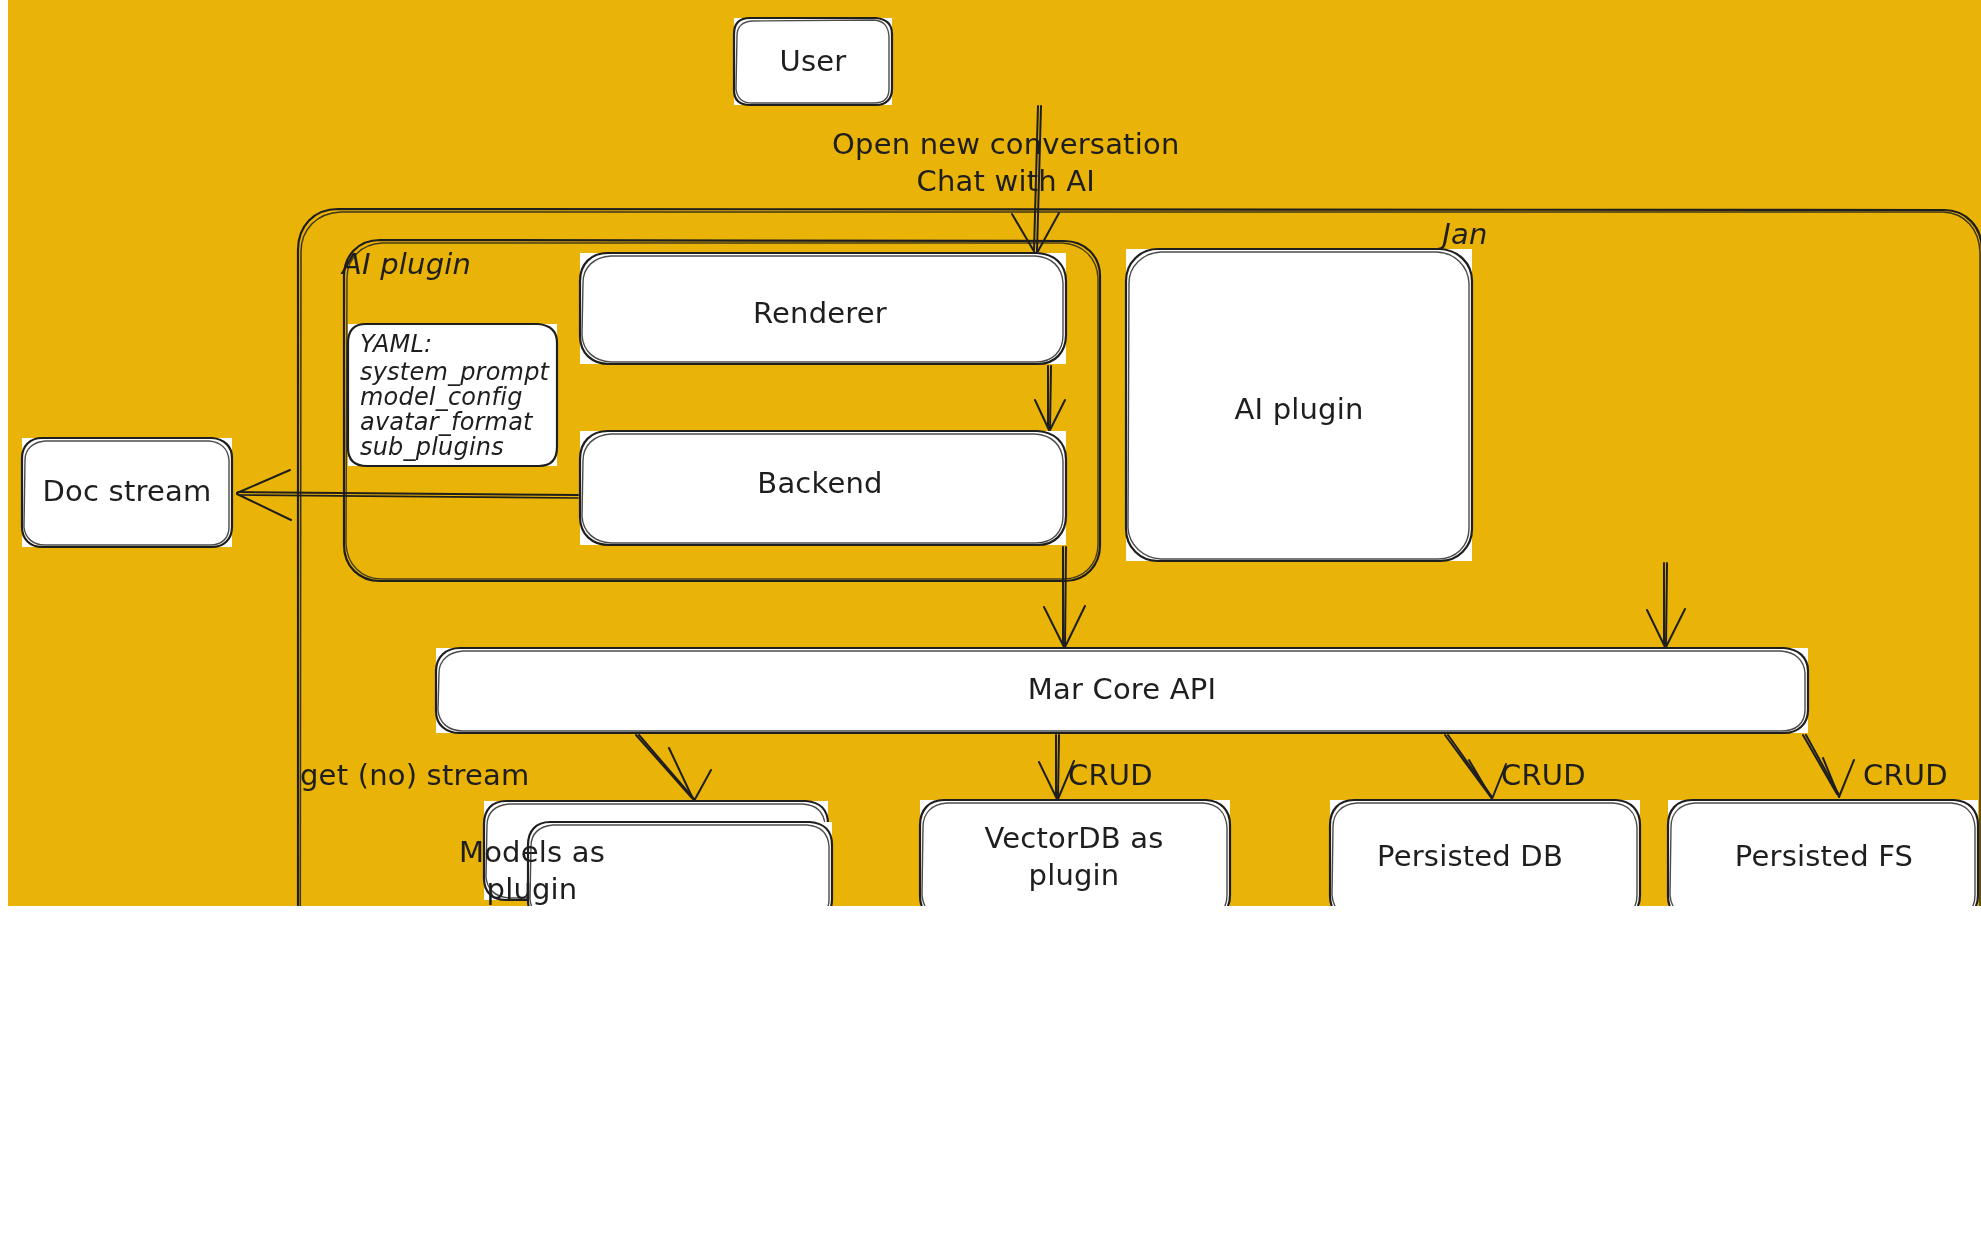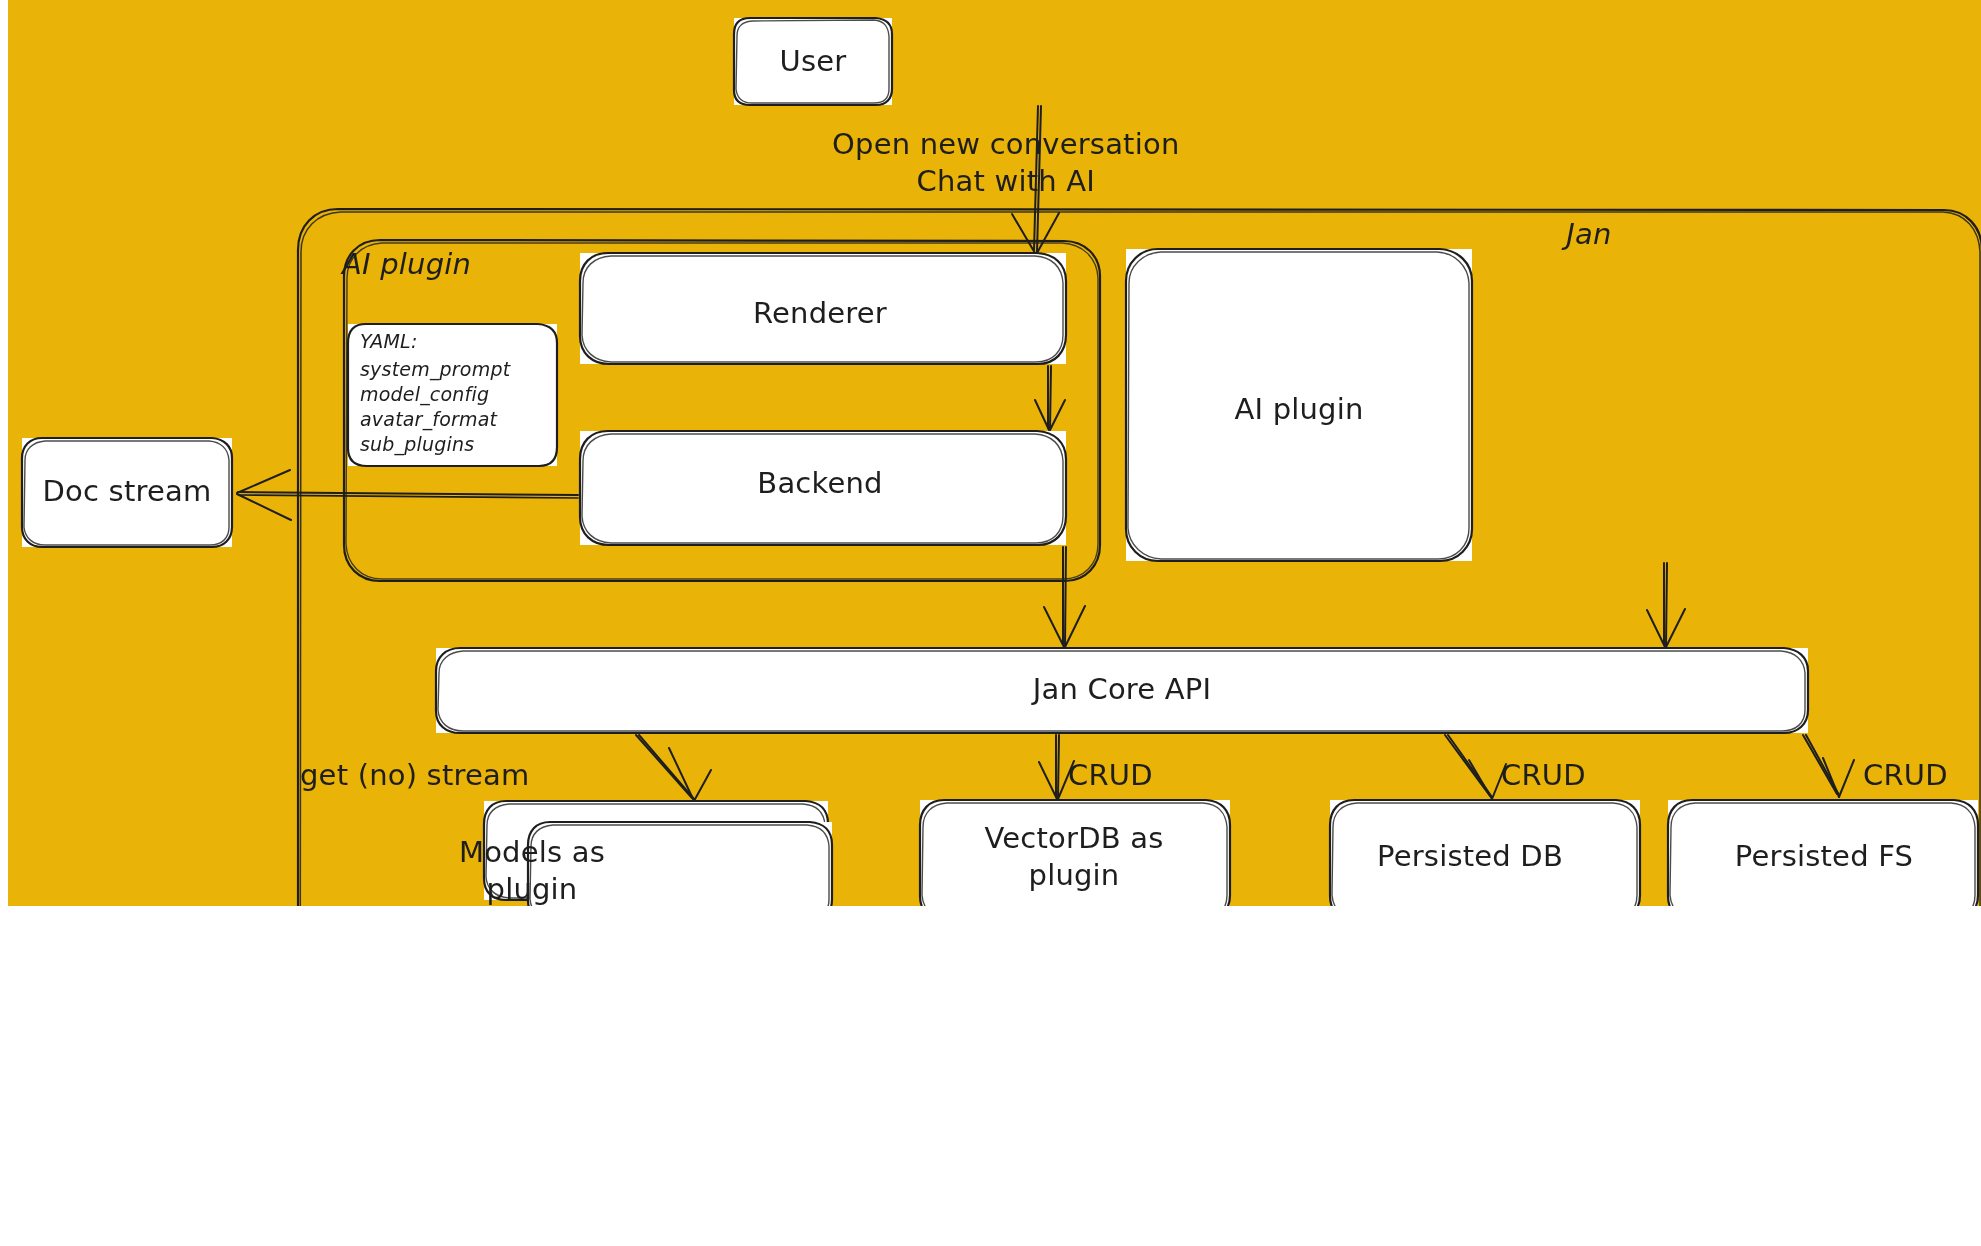--- a/index.html
+++ b/index.html
@@ -44,21 +44,21 @@
     user-select: none;
   }
   .lbl.center {
     text-align: center;
     transform: translate(-50%, -50%);
   }
   .lbl.left {
     text-align: center;
   }
   .t-28 { font-size: 29px; }
-  .t-18 { font-size: 19px; }
+  .t-18 { font-size: 24px; }
   .italicish { font-style: italic; }
 </style>
 </head>
 <body>
 
 <div id="canvas">
 
   <svg class="layer" viewBox="0 0 1981 1246">
 
     <g>
@@ -392,39 +392,39 @@
       <path class="sketch-stroke" stroke-width="2" d="M 1846 760 L 1831 797"></path>
     </g>
 
   </svg>
 
   <div class="lbl center t-28" style="left:805px; top:62px;">User</div>
 
   <div class="lbl left t-28" style="left:824px; top:126px;">Open new conversation
 Chat with AI</div>
 
-  <div class="lbl center t-28 italicish" style="left:1581px; top:235px;">Jan</div>
+  <div class="lbl center t-28 italicish" style="left:1457px; top:235px;">Jan</div>
 
   <div class="lbl left t-28 italicish" style="left:334px; top:246px;">AI plugin</div>
 
   <div class="lbl center t-28" style="left:812px; top:314px;">Renderer</div>
 
   <div class="lbl center t-28" style="left:812px; top:484px;">Backend</div>
 
   <div class="lbl left t-18 italicish" style="left:352px; top:329px;">YAML:</div>
   <div class="lbl left t-18 italicish" style="left:352px; top:357px;">system_prompt</div>
   <div class="lbl left t-18 italicish" style="left:352px; top:382px;">model_config</div>
   <div class="lbl left t-18 italicish" style="left:352px; top:407px;">avatar_format</div>
   <div class="lbl left t-18 italicish" style="left:352px; top:432px;">sub_plugins</div>
 
   <div class="lbl center t-28" style="left:119px; top:492px;">Doc stream</div>
 
   <div class="lbl center t-28" style="left:1291px; top:410px;">AI plugin</div>
 
-  <div class="lbl center t-28" style="left:1114px; top:690px;">Jan Core API</div>
+  <div class="lbl center t-28" style="left:1114px; top:690px;">Mar Core API</div>
 
   <div class="lbl left t-28" style="left:292px; top:757px;">get (no) stream</div>
 
   <div class="lbl left t-28" style="left:1060px; top:757px;">CRUD</div>
 
   <div class="lbl left t-28" style="left:1493px; top:757px;">CRUD</div>
 
   <div class="lbl left t-28" style="left:1855px; top:757px;">CRUD</div>
 
   <div class="lbl center t-28" style="left:524px; top:871px;">Models as

